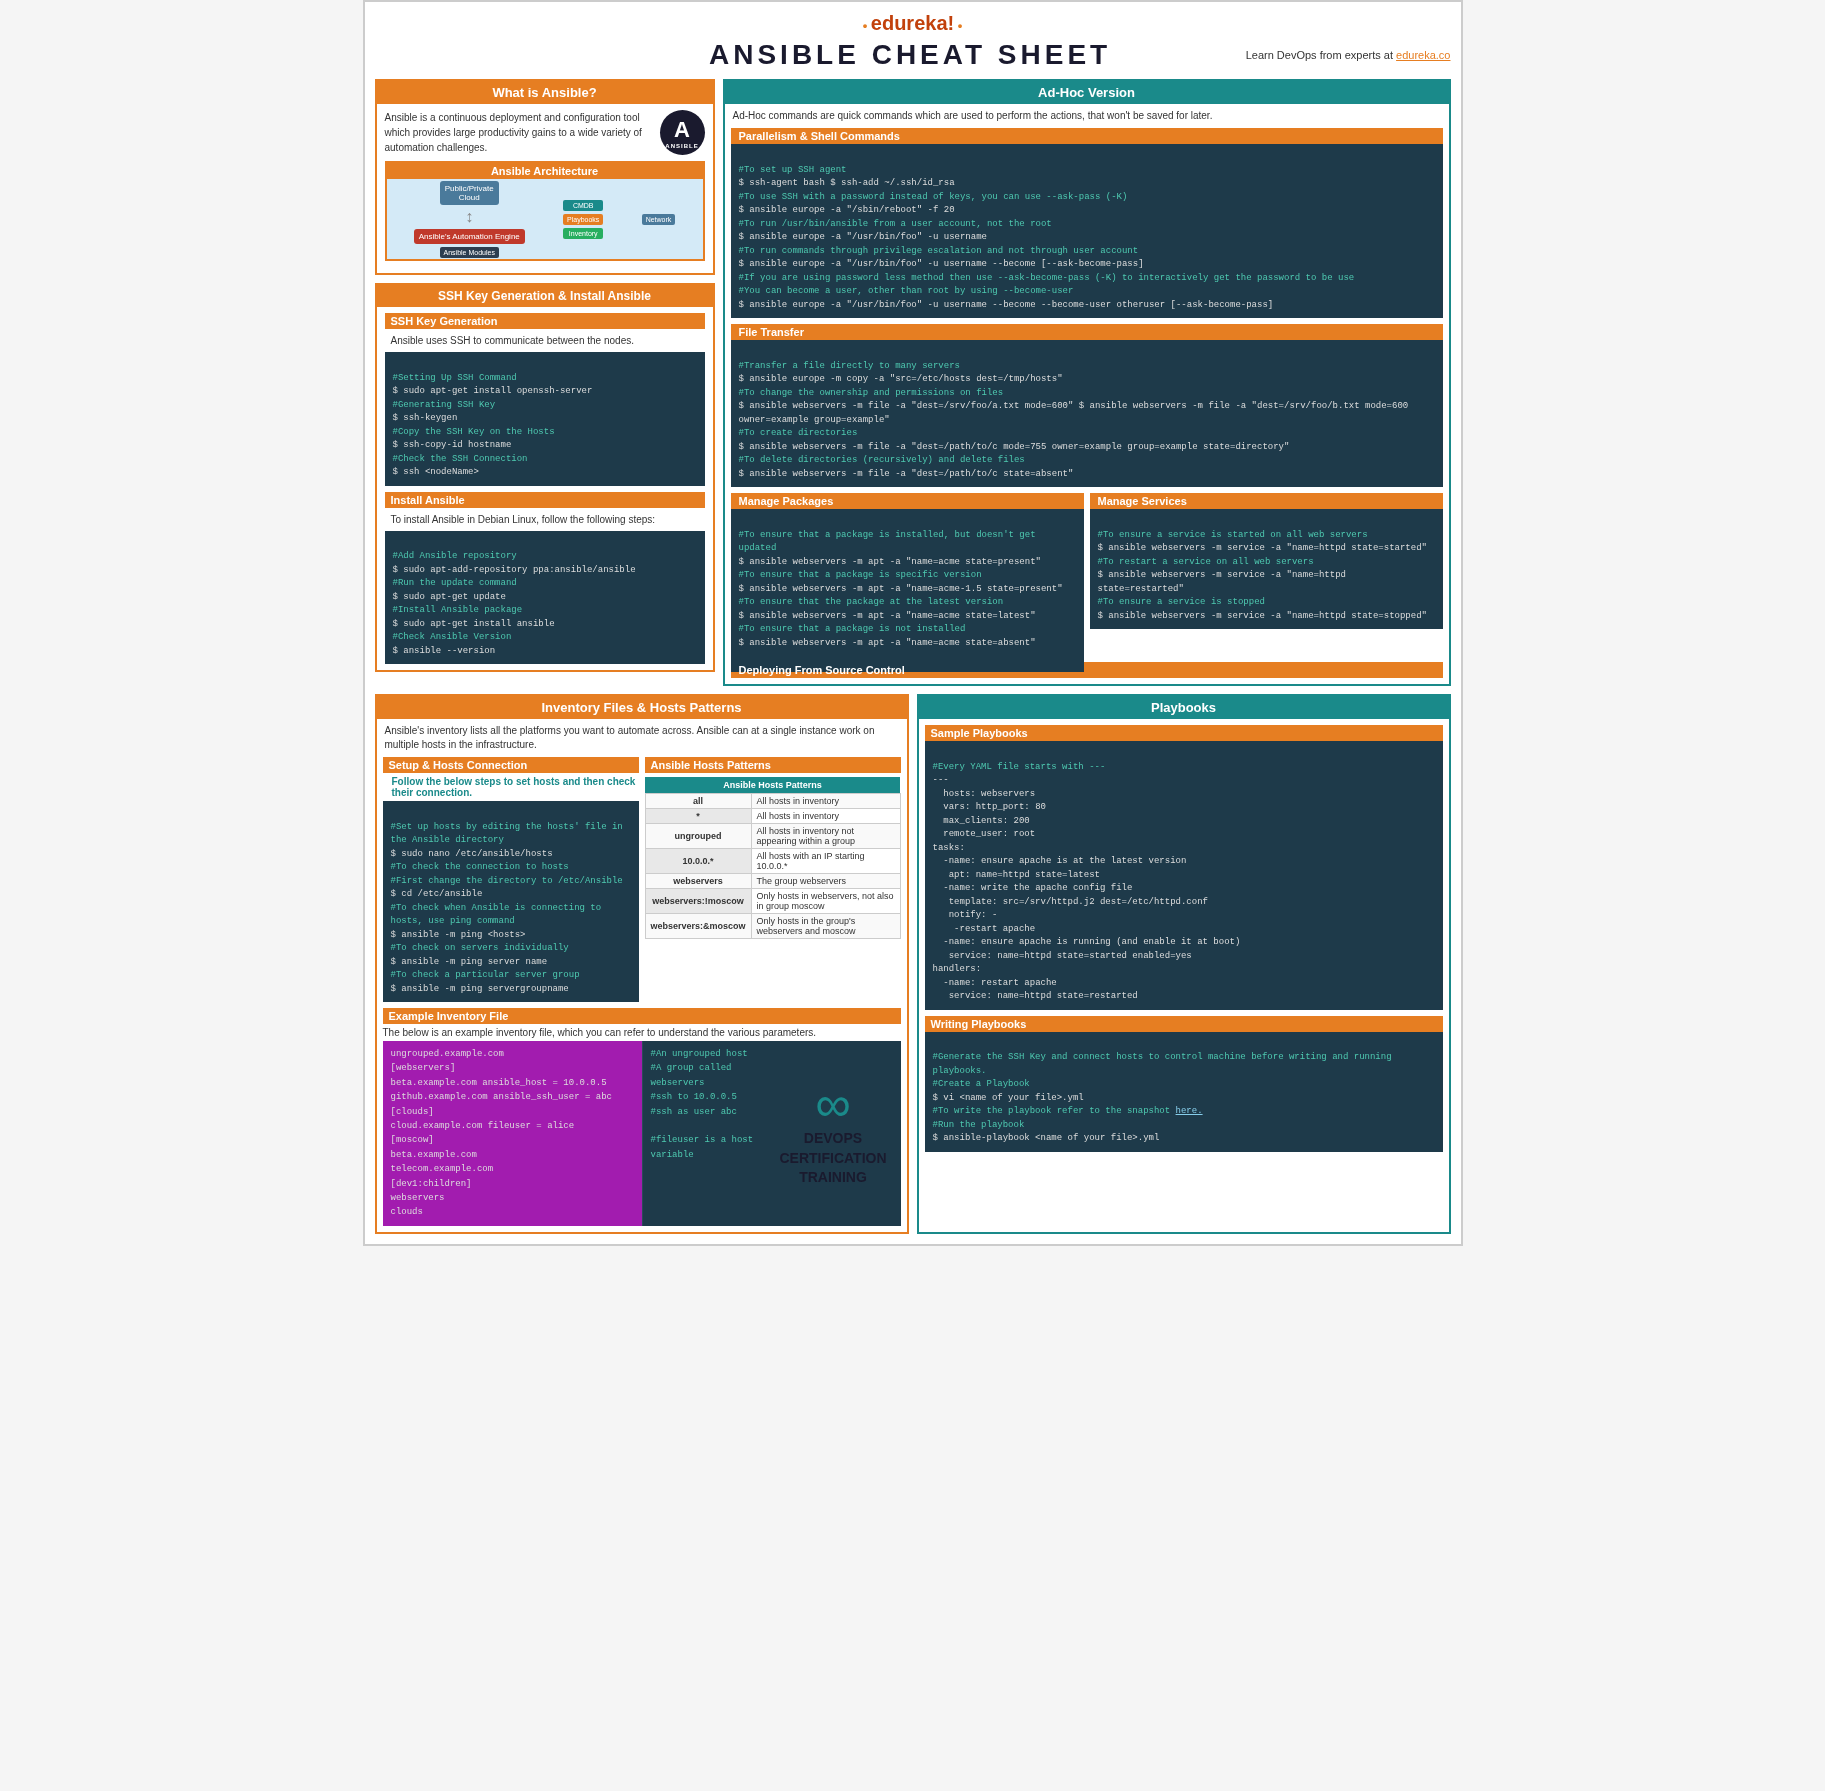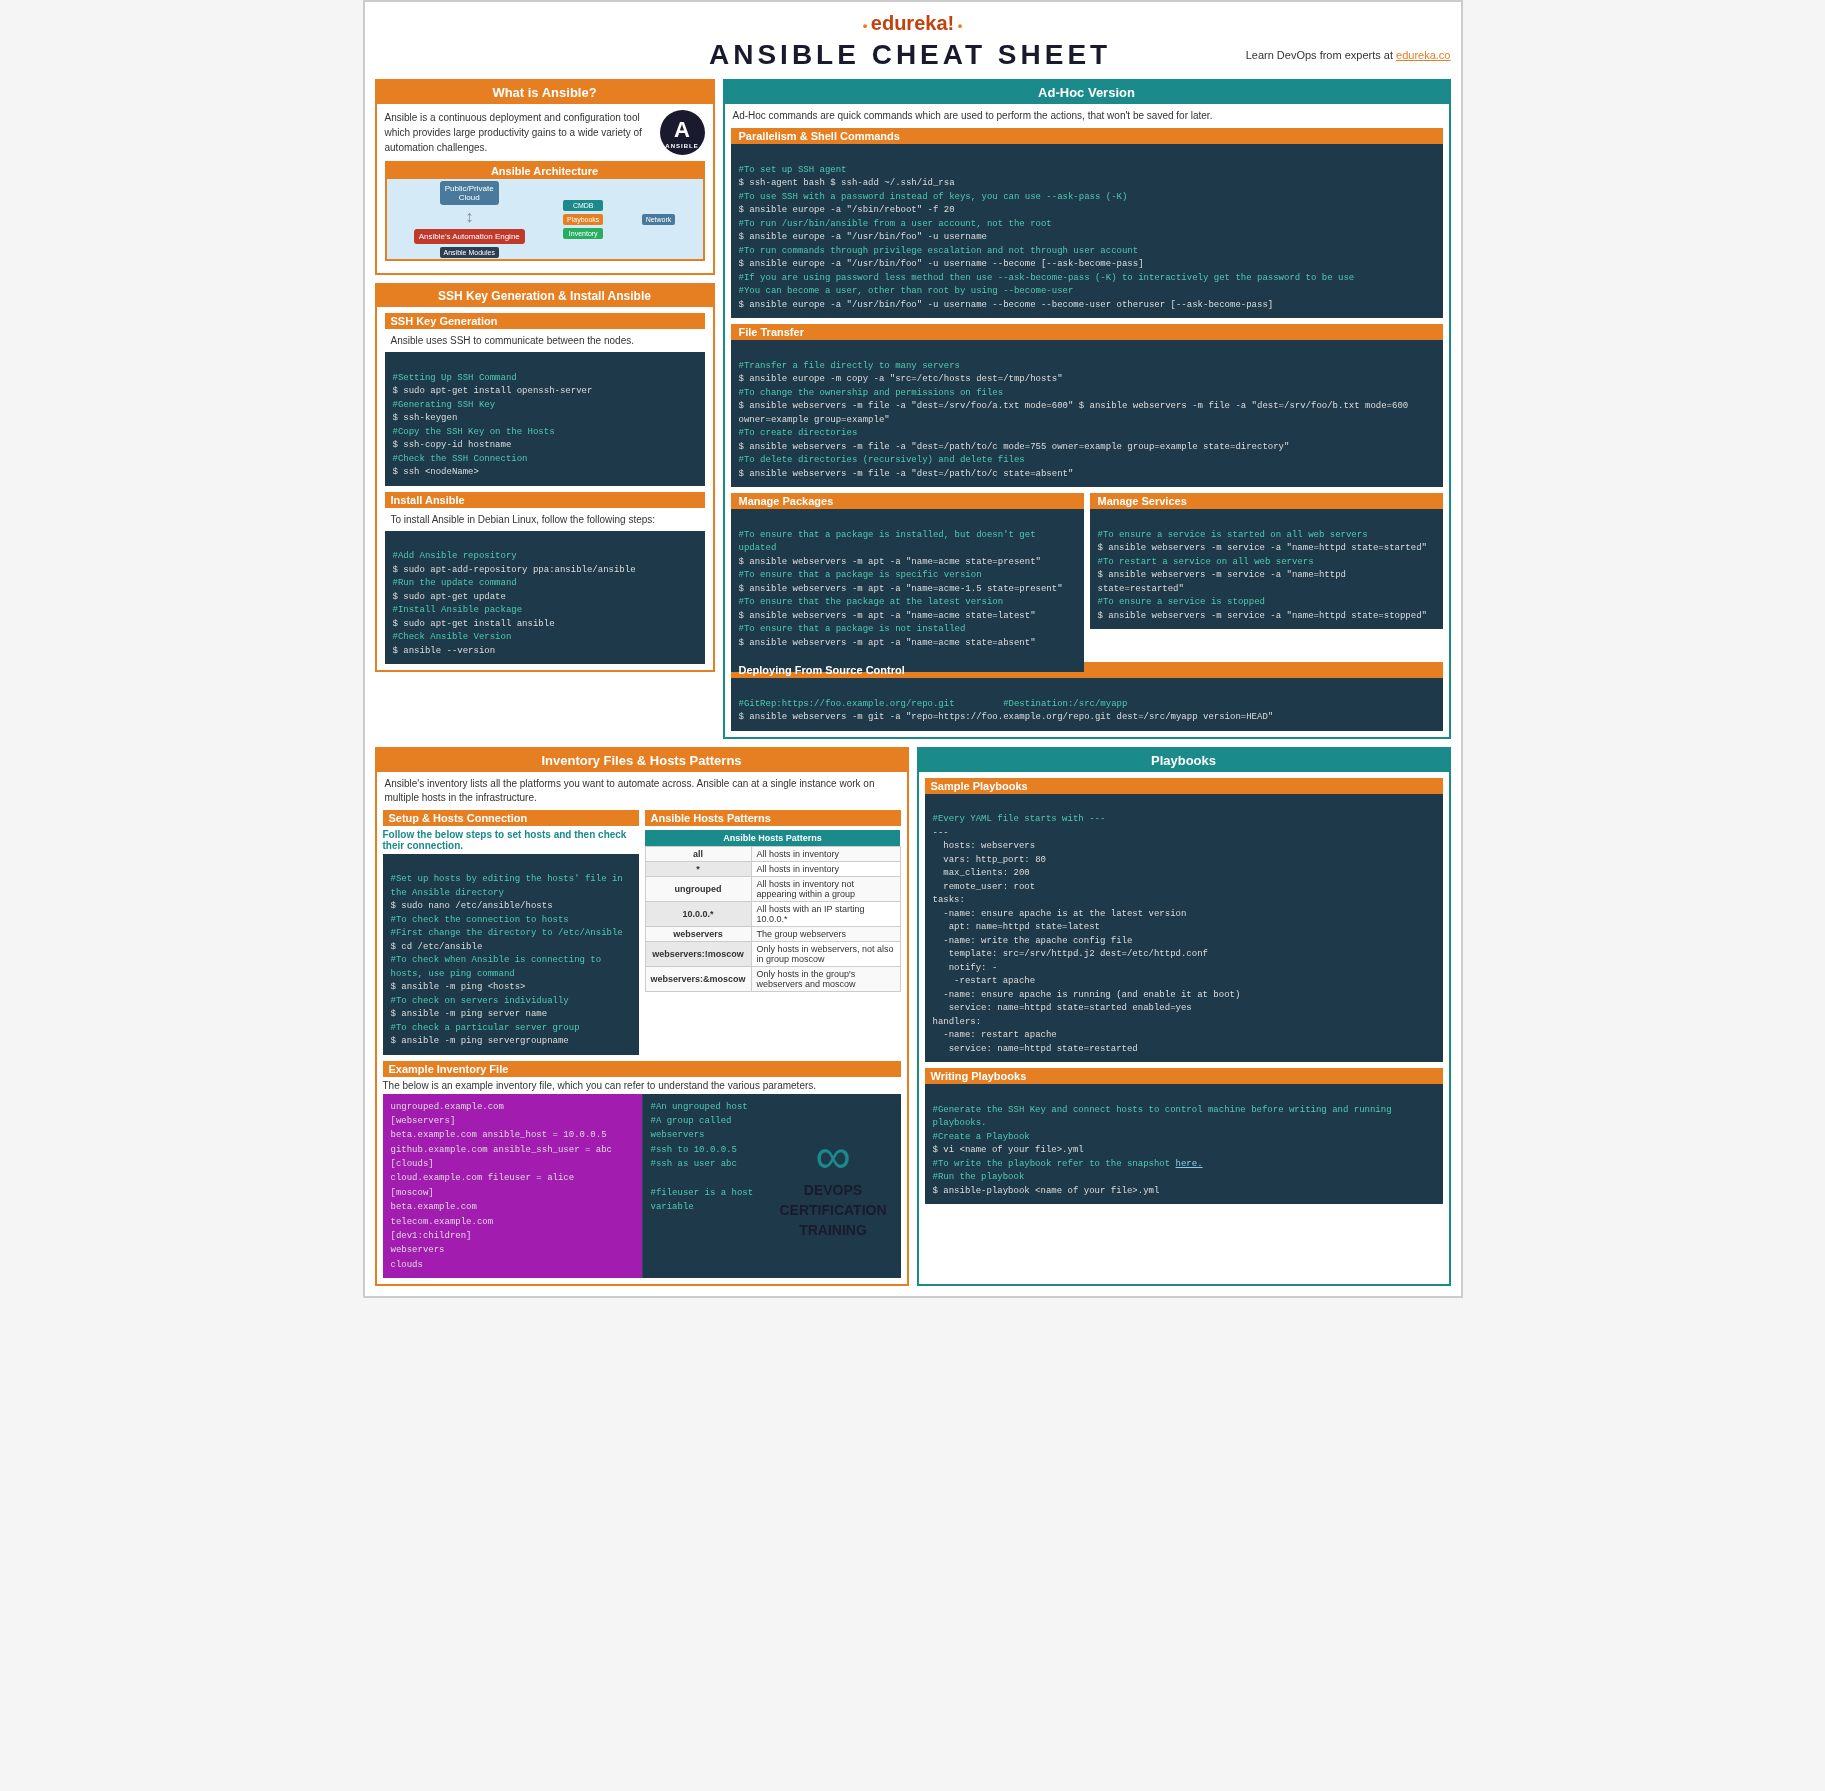--- a/index.html
+++ b/index.html
@@ -275,38 +275,35 @@
 $ ansible webservers -m service -a "name=httpd state=started"
 <span class="code-comment">#To restart a service on all web servers</span>
 $ ansible webservers -m service -a "name=httpd state=restarted"
 <span class="code-comment">#To ensure a service is stopped</span>
 $ ansible webservers -m service -a "name=httpd state=stopped"</div>
         </div>
       </div>
 
       <div style="margin:0 6px 6px 6px;">
         <div class="orange-sub">Deploying From Source Control</div>
-        <div class="code-block">
-<span class="code-comment">#GitRep:https://foo.example.org/repo.git         #Destination:/src/myapp</span>
-$ ansible webservers -m git -a "repo=https://foo.example.org/repo.git dest=/src/myapp version=HEAD"</div>
       </div>
     </div>
   </div>
 
   <div style="display:grid; grid-template-columns: 1fr 1fr; gap:8px;">
 
     <div class="border-orange">
       <div class="card-header">Inventory Files &amp; Hosts Patterns</div>
       <div style="padding:5px 8px; font-size:10px; line-height:1.4;">Ansible's inventory lists all the platforms you want to automate across. Ansible can at a single instance work on multiple hosts in the infrastructure.</div>
 
       <div style="display:grid; grid-template-columns: 1fr 1fr; gap:6px; padding:0 6px 6px 6px;">
 
         <div>
           <div class="sub-section-title">Setup &amp; Hosts Connection</div>
-          <div style="font-size:10px; padding:3px 0; color:#1a8a8a; font-weight:bold;">Follow the below steps to set hosts and then check their connection.</div>
+          <div style="font-size:10px; padding:3px 0; color:#1a8a8a; font-weight:bold;margin-left:9px;">Follow the below steps to set hosts and then check their connection.</div>
           <div class="code-block">
 <span class="code-comment">#Set up hosts by editing the hosts' file in the Ansible directory</span>
 $ sudo nano /etc/ansible/hosts
 <span class="code-comment">#To check the connection to hosts</span>
 <span class="code-comment">#First change the directory to /etc/Ansible</span>
 $ cd /etc/ansible
 <span class="code-comment">#To check when Ansible is connecting to hosts, use ping command</span>
 $ ansible -m ping &lt;hosts&gt;
 <span class="code-comment">#To check on servers individually</span>
 $ ansible -m ping server name

